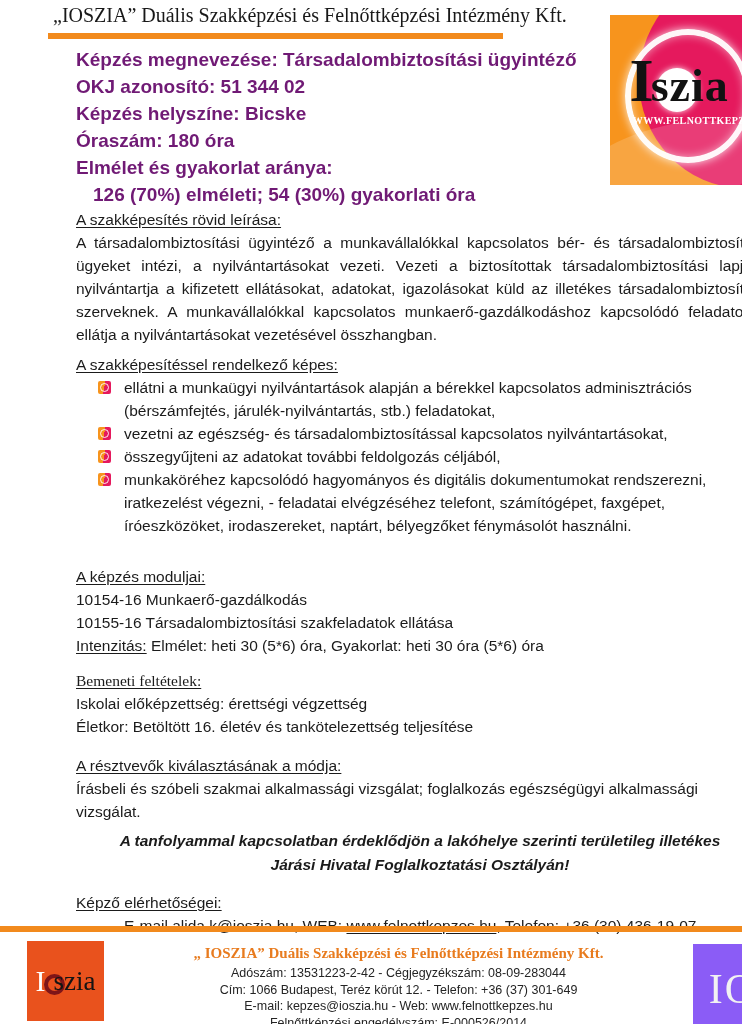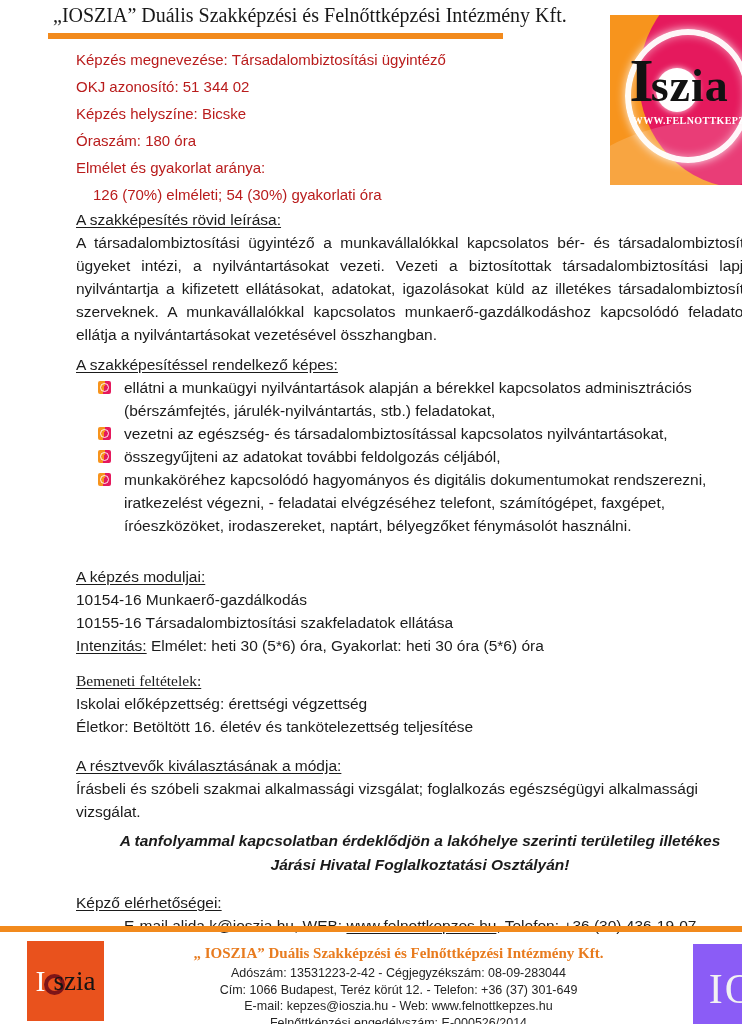--- a/index.html
+++ b/index.html
@@ -43,21 +43,21 @@
   .lt-i{font-size:62px; line-height:1;}
   .lt-szia{font-size:46px; line-height:1; margin-left:-3px; letter-spacing:1px;}
   .logo-url{
     position:absolute; left:14%; top:59%; color:#ffffff;
     font-family:"Liberation Serif", serif; font-size:10px; font-weight:bold;
     letter-spacing:0.4px; white-space:nowrap;
   }
   
   .course{
     margin:7px 0 0 28px; width:520px;
-    font-weight:normal; font-size:15px; line-height:27px; color:#b91c1c;
+    font-weight:bold; font-size:19px; line-height:27px; color:#701a75;
   }
   .course .indent{ padding-left:17px; }
   
   .body-col{ margin:0 26px 0 28px; font-size:15.5px; line-height:23px; color:#1b1b1b;}
   .sec-heading{
     text-decoration:underline; text-underline-offset:2px;
     margin:0; font-size:15.5px;
   }
   .para-justify{ text-align:justify; }
   .gap7{margin-top:7px;} .gap11{} .gap12{margin-top:12px;font-family:Liberation Serif, serif;}

